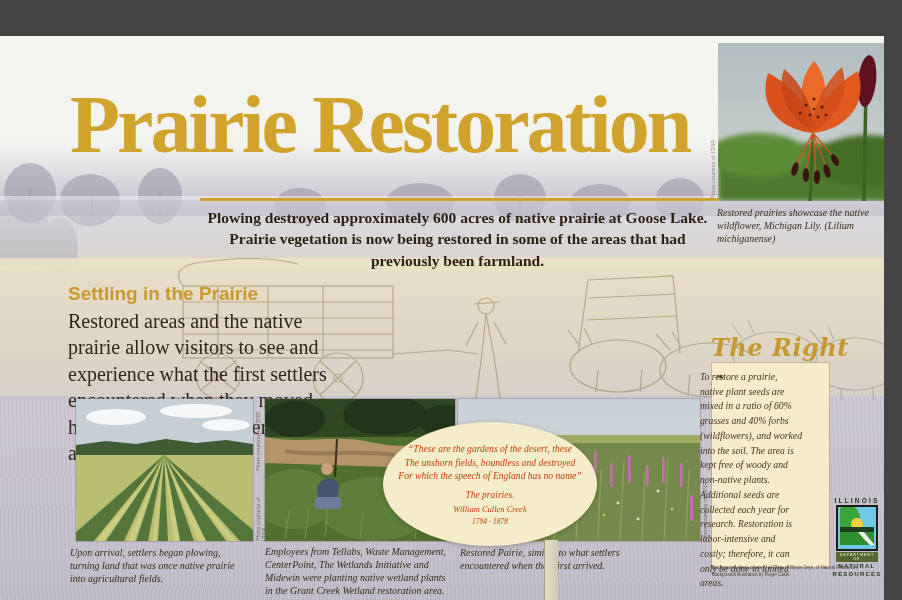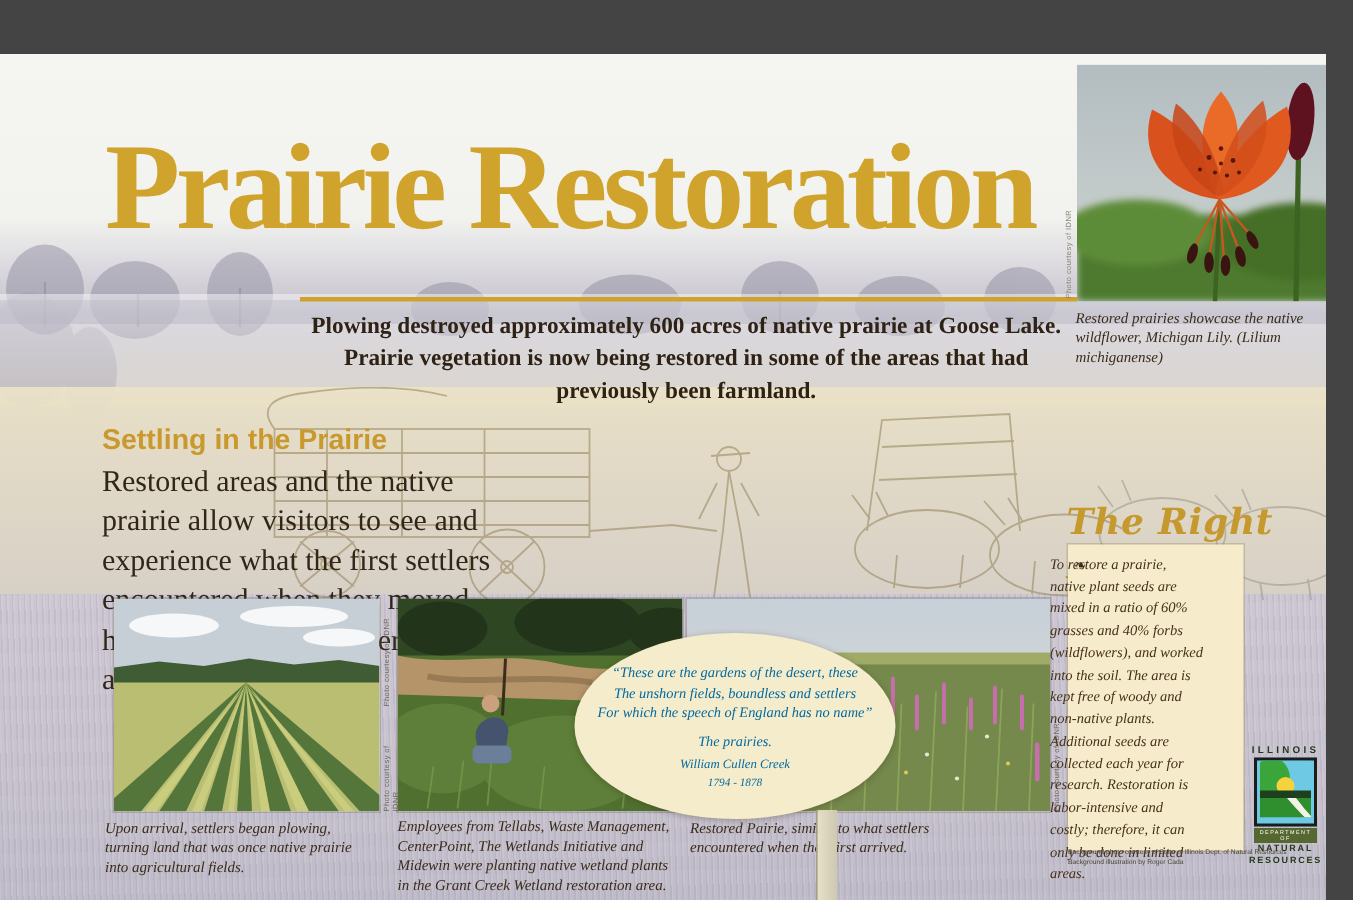--- a/index.html
+++ b/index.html
@@ -54,21 +54,21 @@
   .p3{left:458px;top:363px;width:242px;height:142px;}
   .caption{position:absolute;font-style:italic;font-size:10px;line-height:1.3;color:#3a2c1b;}
   .cap1{left:70px;top:510px;width:168px;}
   .cap2{left:265px;top:509px;width:190px;}
   .cap3{left:460px;top:510px;width:175px;}
 
   
   .oval{position:absolute;left:383px;top:386px;width:214px;height:124px;border-radius:50%;
     background:#f4ecca;box-shadow:0 1px 4px rgba(60,50,30,.35);
     display:flex;flex-direction:column;align-items:center;justify-content:center;
-    text-align:center;color:#0369a1;z-index:5;}
+    text-align:center;color:#c2410c;z-index:5;}
   .oval .q{font-style:italic;font-size:9.6px;line-height:1.45;}
   .oval .src{font-style:italic;font-weight:normal;font-size:9.5px;margin-top:7px;}
   .oval .auth{font-style:italic;font-size:8.5px;margin-top:4px;}
   .oval .dates{font-style:italic;font-size:7.5px;margin-top:3px;}
   .post{position:absolute;left:544px;top:504px;width:13px;height:60px;
     background:linear-gradient(90deg,#e6e0ca,#cfc8b0);border-left:1px solid #a79f85;z-index:4;}
 
   
   .rm-head{position:absolute;left:711px;top:297px;width:190px;
     font-family:"DejaVu Serif",serif;font-style:italic;font-weight:bold;
@@ -368,21 +368,21 @@
           <circle cx="146" cy="116" r="1.3"></circle>
         <circle cx="214" cy="110" r="1.3"></circle>
       </g>
     </svg>
   </div>
   <div class="vcred vc-p3">Photo courtesy of IDNR</div>
 
   <div class="post"></div>
   <div class="oval">
     <div class="q">“These are the gardens of the desert, these</div>
-    <div class="q">The unshorn fields, boundless and settlers</div>
+    <div class="q">The unshorn fields, boundless and destroyed</div>
     <div class="q">For which the speech of England has no name”</div>
     <div class="src">The prairies.</div>
     <div class="auth">William Cullen Creek</div>
     <div class="dates">1794 - 1878</div>
   </div>
 
   <div class="caption cap1">Upon arrival, settlers began plowing, turning land that was once native prairie into agricultural fields.</div>
   <div class="caption cap2">Employees from Tellabs, Waste Management, CenterPoint, The Wetlands Initiative and Midewin were planting native wetland plants in the Grant Creek Wetland restoration area.</div>
   <div class="caption cap3">Restored Pairie, similar to what settlers encountered when they first arrived.</div>
 

